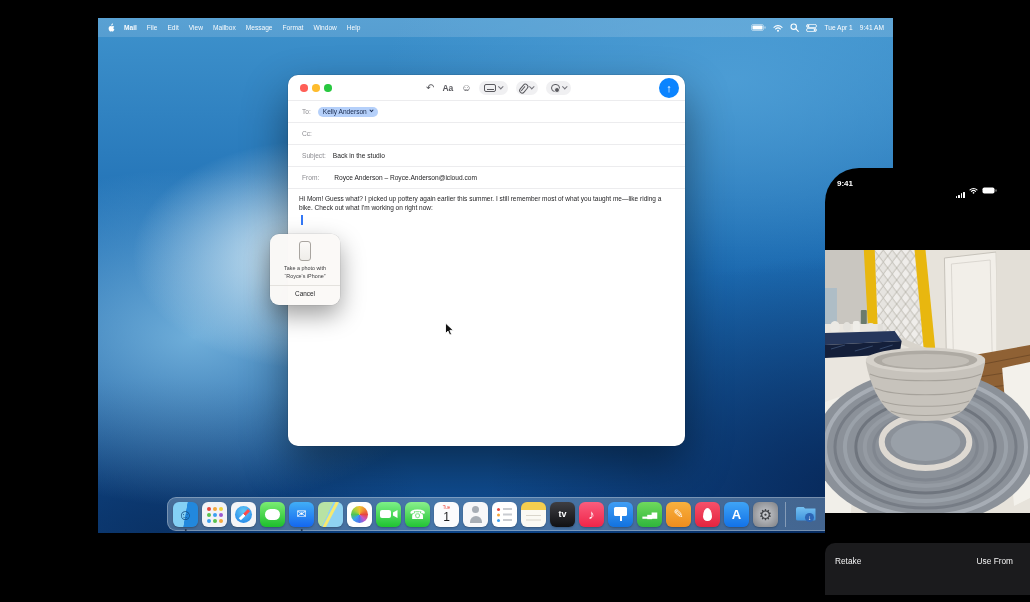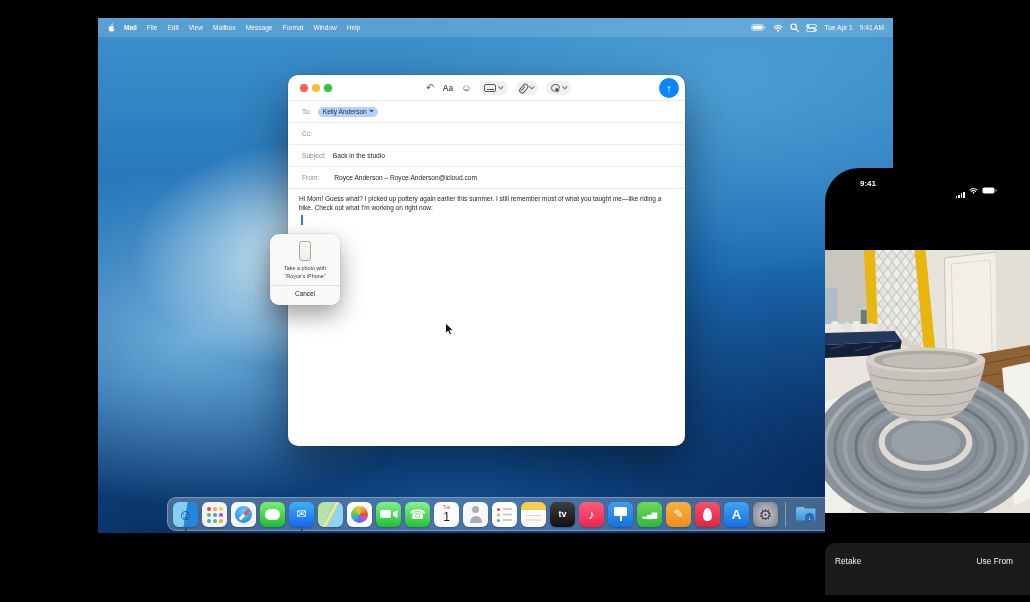--- a/index.html
+++ b/index.html
@@ -158,21 +158,21 @@
   .ic-trash { background:transparent; box-shadow:none; }
   .ic-trash::before { content:""; position:absolute; left:5px; top:5px; width:15px; height:17px;
     background:linear-gradient(rgba(245,248,252,.9), rgba(205,215,228,.85));
     clip-path:polygon(8% 0, 92% 0, 80% 100%, 20% 100%); }
   .ic-trash::after { content:""; position:absolute; left:4px; top:3.5px; width:17px; height:2.2px;
     border-radius:1px; background:rgba(250,252,255,.95); }
 
   
   .phone { position:absolute; left:825px; top:168px; width:205px; height:434px; background:#000;
     border-top-left-radius:34px; z-index:6; overflow:hidden; }
-  .ptime { position:absolute; left:35px; top:11px; color:#fff; font-size:8px; font-weight:600; }
+  .ptime { position:absolute; left:12px; top:11px; color:#fff; font-size:8px; font-weight:600; }
   .pstat { position:absolute; right:33px; top:12px; display:flex; align-items:flex-end; gap:4px; }
   .sigbars { display:flex; align-items:flex-end; gap:1px; }
   .sigbars i { display:block; width:1.6px; background:#fff; border-radius:.5px; }
   .photo { position:absolute; left:0; top:82px; width:205px; height:263px; display:block; }
   .pbar { position:absolute; left:0; top:375px; width:205px; height:52px; background:#1b1b1d;
     border-top-left-radius:10px; display:flex; justify-content:space-between; padding:13px 17px 12px 10px;
     color:#f5f5f5; font-size:8.3px; }
 </style>
 </head>
 <body>

